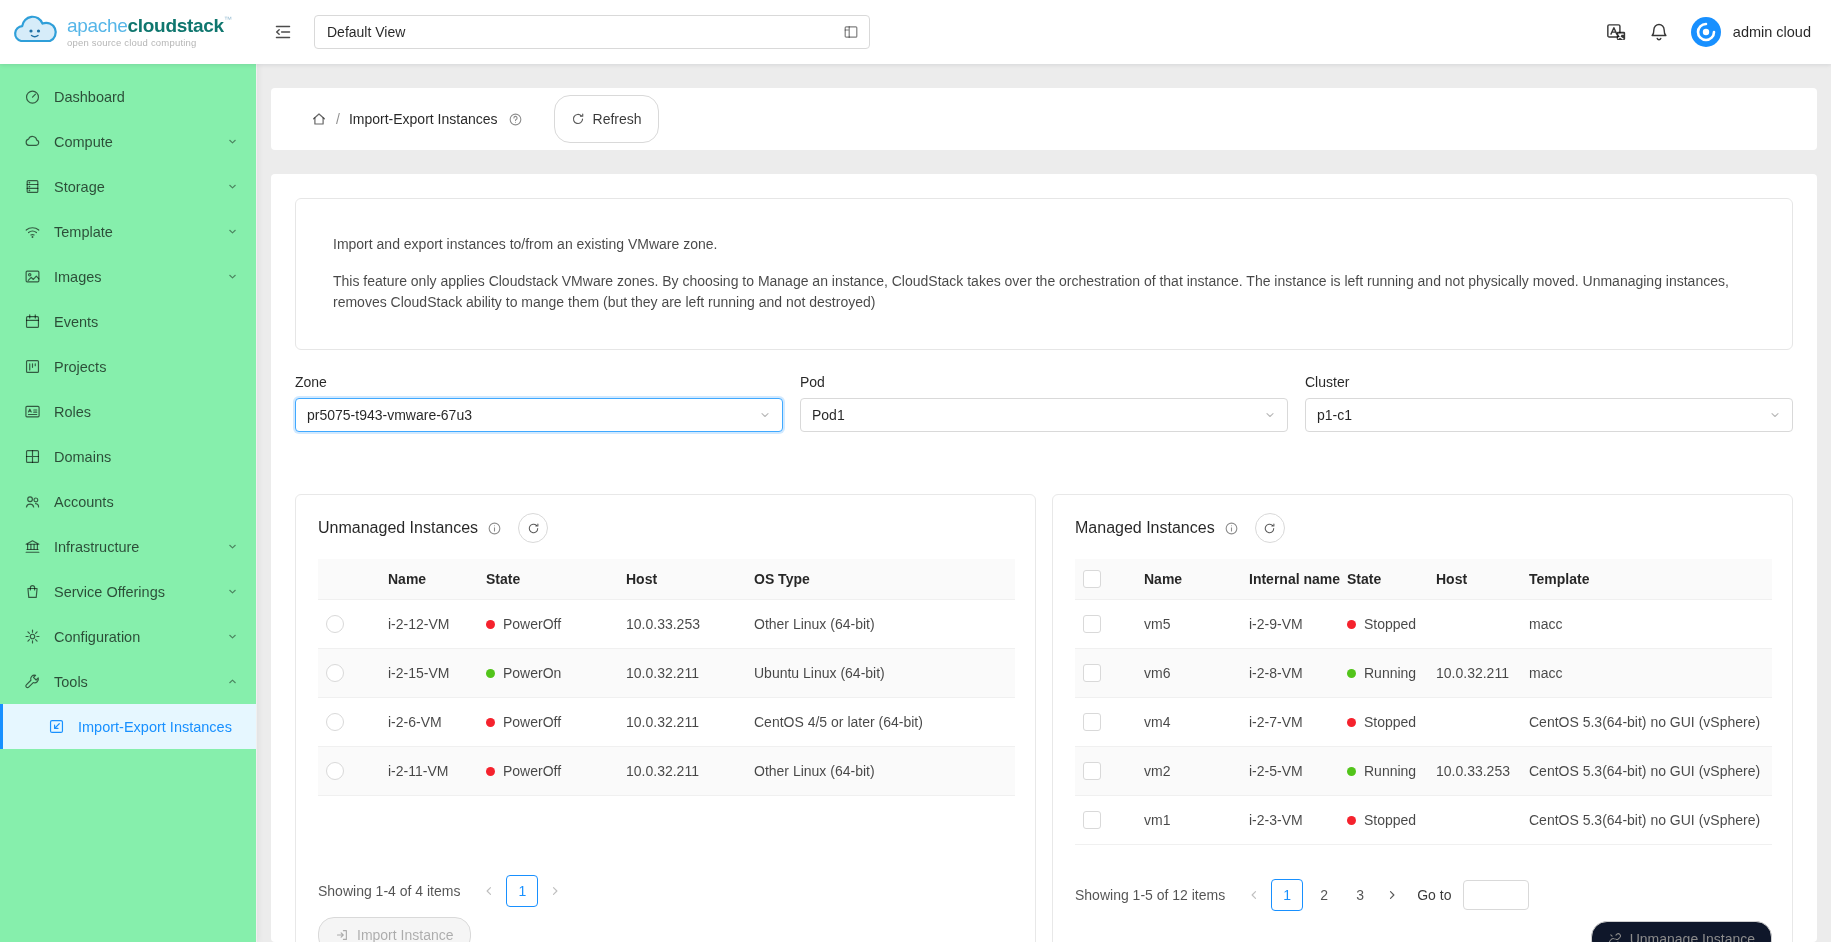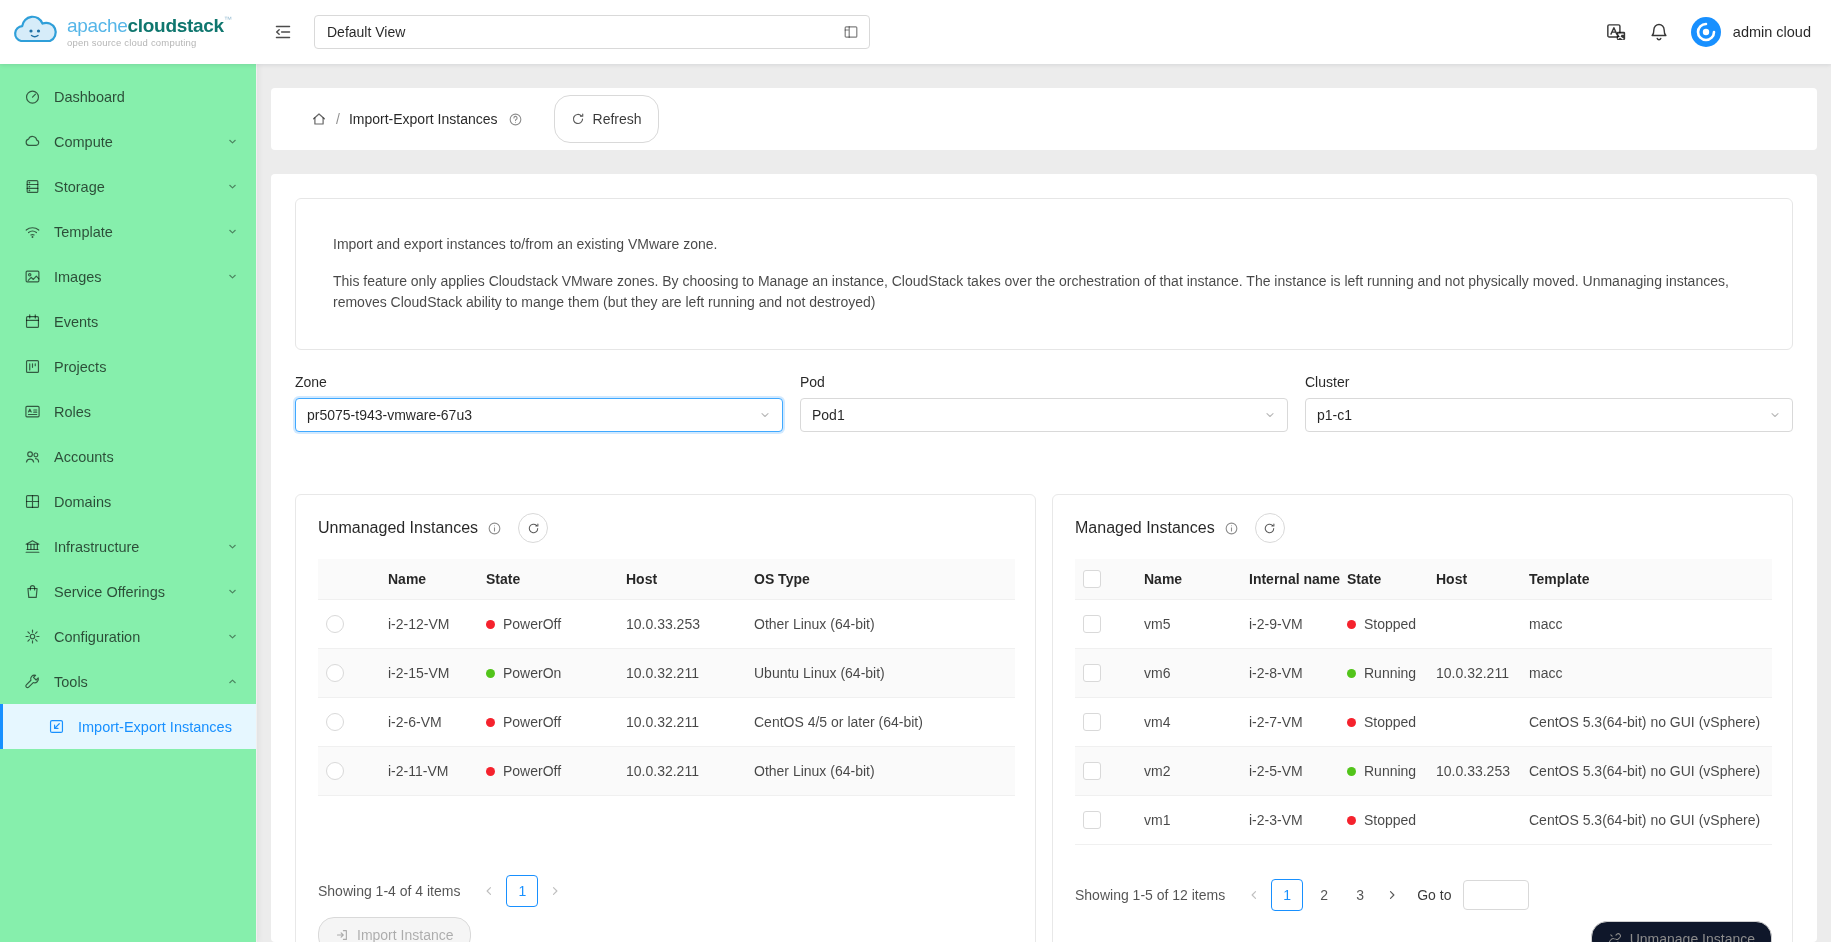--- a/index.html
+++ b/index.html
@@ -278,37 +278,37 @@
               <path d="M4.2 8.4l1.3-2.6 1.3 2.6M4.6 7.6h1.8"></path>
               <path d="M9.2 6.6h2.8M9.2 8.6h2.8M4.2 10.8h7.8"></path>
             </svg>
         </span>
         <span>Roles</span>
       </div>
 
       <div class="menu-item">
         <span class="micon">
           <svg width="17" height="17" viewBox="0 0 16 16" fill="none" stroke="currentColor" stroke-width="1.1" stroke-linecap="round" stroke-linejoin="round">
+              <rect x="2.4" y="2.4" width="11.2" height="11.2" rx="1"></rect>
+              <path d="M2.4 8h5.6V2.4M8 13.6V8h5.6"></path>
+            </svg>
+        </span>
+        <span>Domains</span>
+      </div>
+
+      <div class="menu-item">
+        <span class="micon">
+          <svg width="17" height="17" viewBox="0 0 16 16" fill="none" stroke="currentColor" stroke-width="1.1" stroke-linecap="round" stroke-linejoin="round">
               <circle cx="5.7" cy="5.9" r="2.2"></circle>
               <path d="M2.3 13.2a3.5 3.5 0 0 1 6.8 0"></path>
               <circle cx="11.2" cy="6.5" r="1.8"></circle>
               <path d="M10.9 10a3.1 3.1 0 0 1 2.8 3.2"></path>
             </svg>
         </span>
         <span>Accounts</span>
-      </div>
-
-      <div class="menu-item">
-        <span class="micon">
-          <svg width="17" height="17" viewBox="0 0 16 16" fill="none" stroke="currentColor" stroke-width="1.1" stroke-linecap="round" stroke-linejoin="round">
-              <rect x="2.4" y="2.4" width="11.2" height="11.2" rx="1"></rect>
-              <path d="M2.4 8h5.6V2.4M8 13.6V8h5.6"></path>
-            </svg>
-        </span>
-        <span>Domains</span>
       </div>
 
       <div class="menu-item">
         <span class="micon">
           <svg width="17" height="17" viewBox="0 0 16 16" fill="none" stroke="currentColor" stroke-width="1.1" stroke-linecap="round" stroke-linejoin="round">
               <path d="M2 5.9L8 2.6l6 3.3z"></path>
               <path d="M3.4 6v4.6M6.5 6v4.6M9.5 6v4.6M12.6 6v4.6"></path>
               <path d="M2 13.4h12M2.8 10.8h10.4"></path>
             </svg>
         </span>

